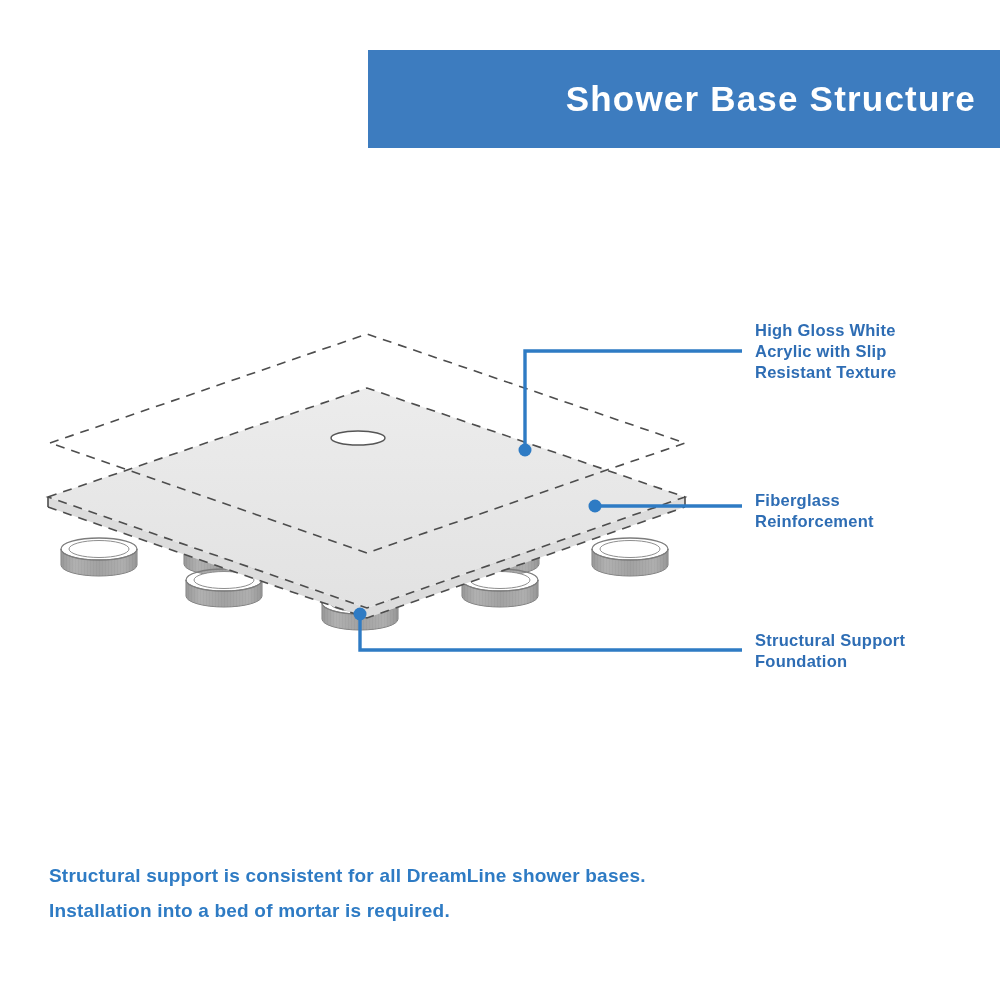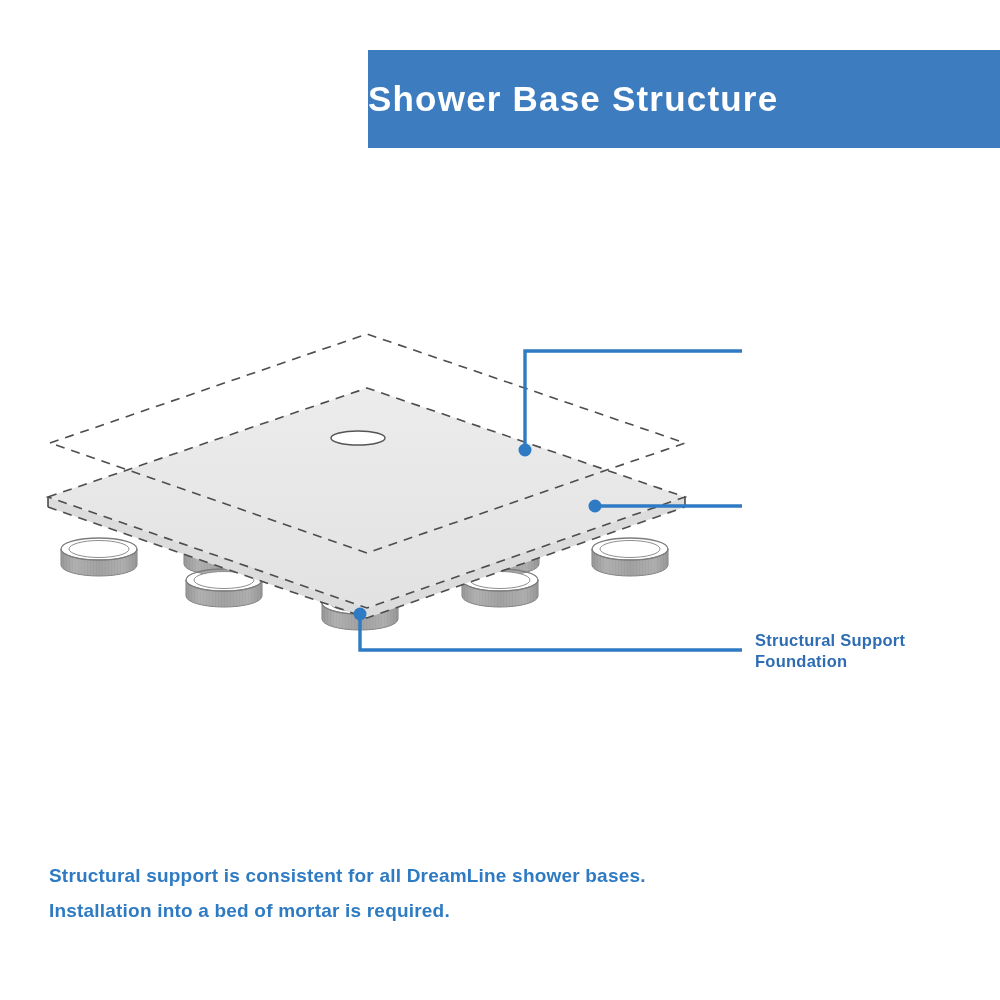--- a/index.html
+++ b/index.html
@@ -26,21 +26,21 @@
   
   .header-banner {
     position: absolute;
     left: 368px;
     top: 50px;
     width: 632px;
     height: 98px;
     background: #3d7cbf;
     display: flex;
     align-items: center;
-    justify-content: flex-start;
+    justify-content: flex-end;
     box-sizing: border-box;
     padding-right: 24px;
   }
   .header-title {
     color: #ffffff;
     font-size: 35px;
     font-weight: bold;
     letter-spacing: 1.2px;
     white-space: nowrap;
     font-family: "Liberation Sans", sans-serif;
@@ -171,20 +171,25 @@
       </g>
 
       <g>
         <path d="M 360 614 L 360 650 L 742 650" fill="none" stroke="#2e7bc4" stroke-width="3.4" stroke-linecap="butt"></path>
         <circle cx="360" cy="614" r="6.5" fill="#2e7bc4"></circle>
       </g>
 
     </g>
   </svg>
 
+  <div class="callout-label" id="label-acrylic">High Gloss White
+Acrylic with Slip
+Resistant Texture</div>
 
+  <div class="callout-label" id="label-fiberglass">Fiberglass
+Reinforcement</div>
 
   <div class="callout-label" id="label-support">Structural Support
 Foundation</div>
 
   <div class="footer-note">Structural support is consistent for all DreamLine shower bases. Installation into a bed of mortar is required.</div>
 
 </div>
 
 </body></html>

